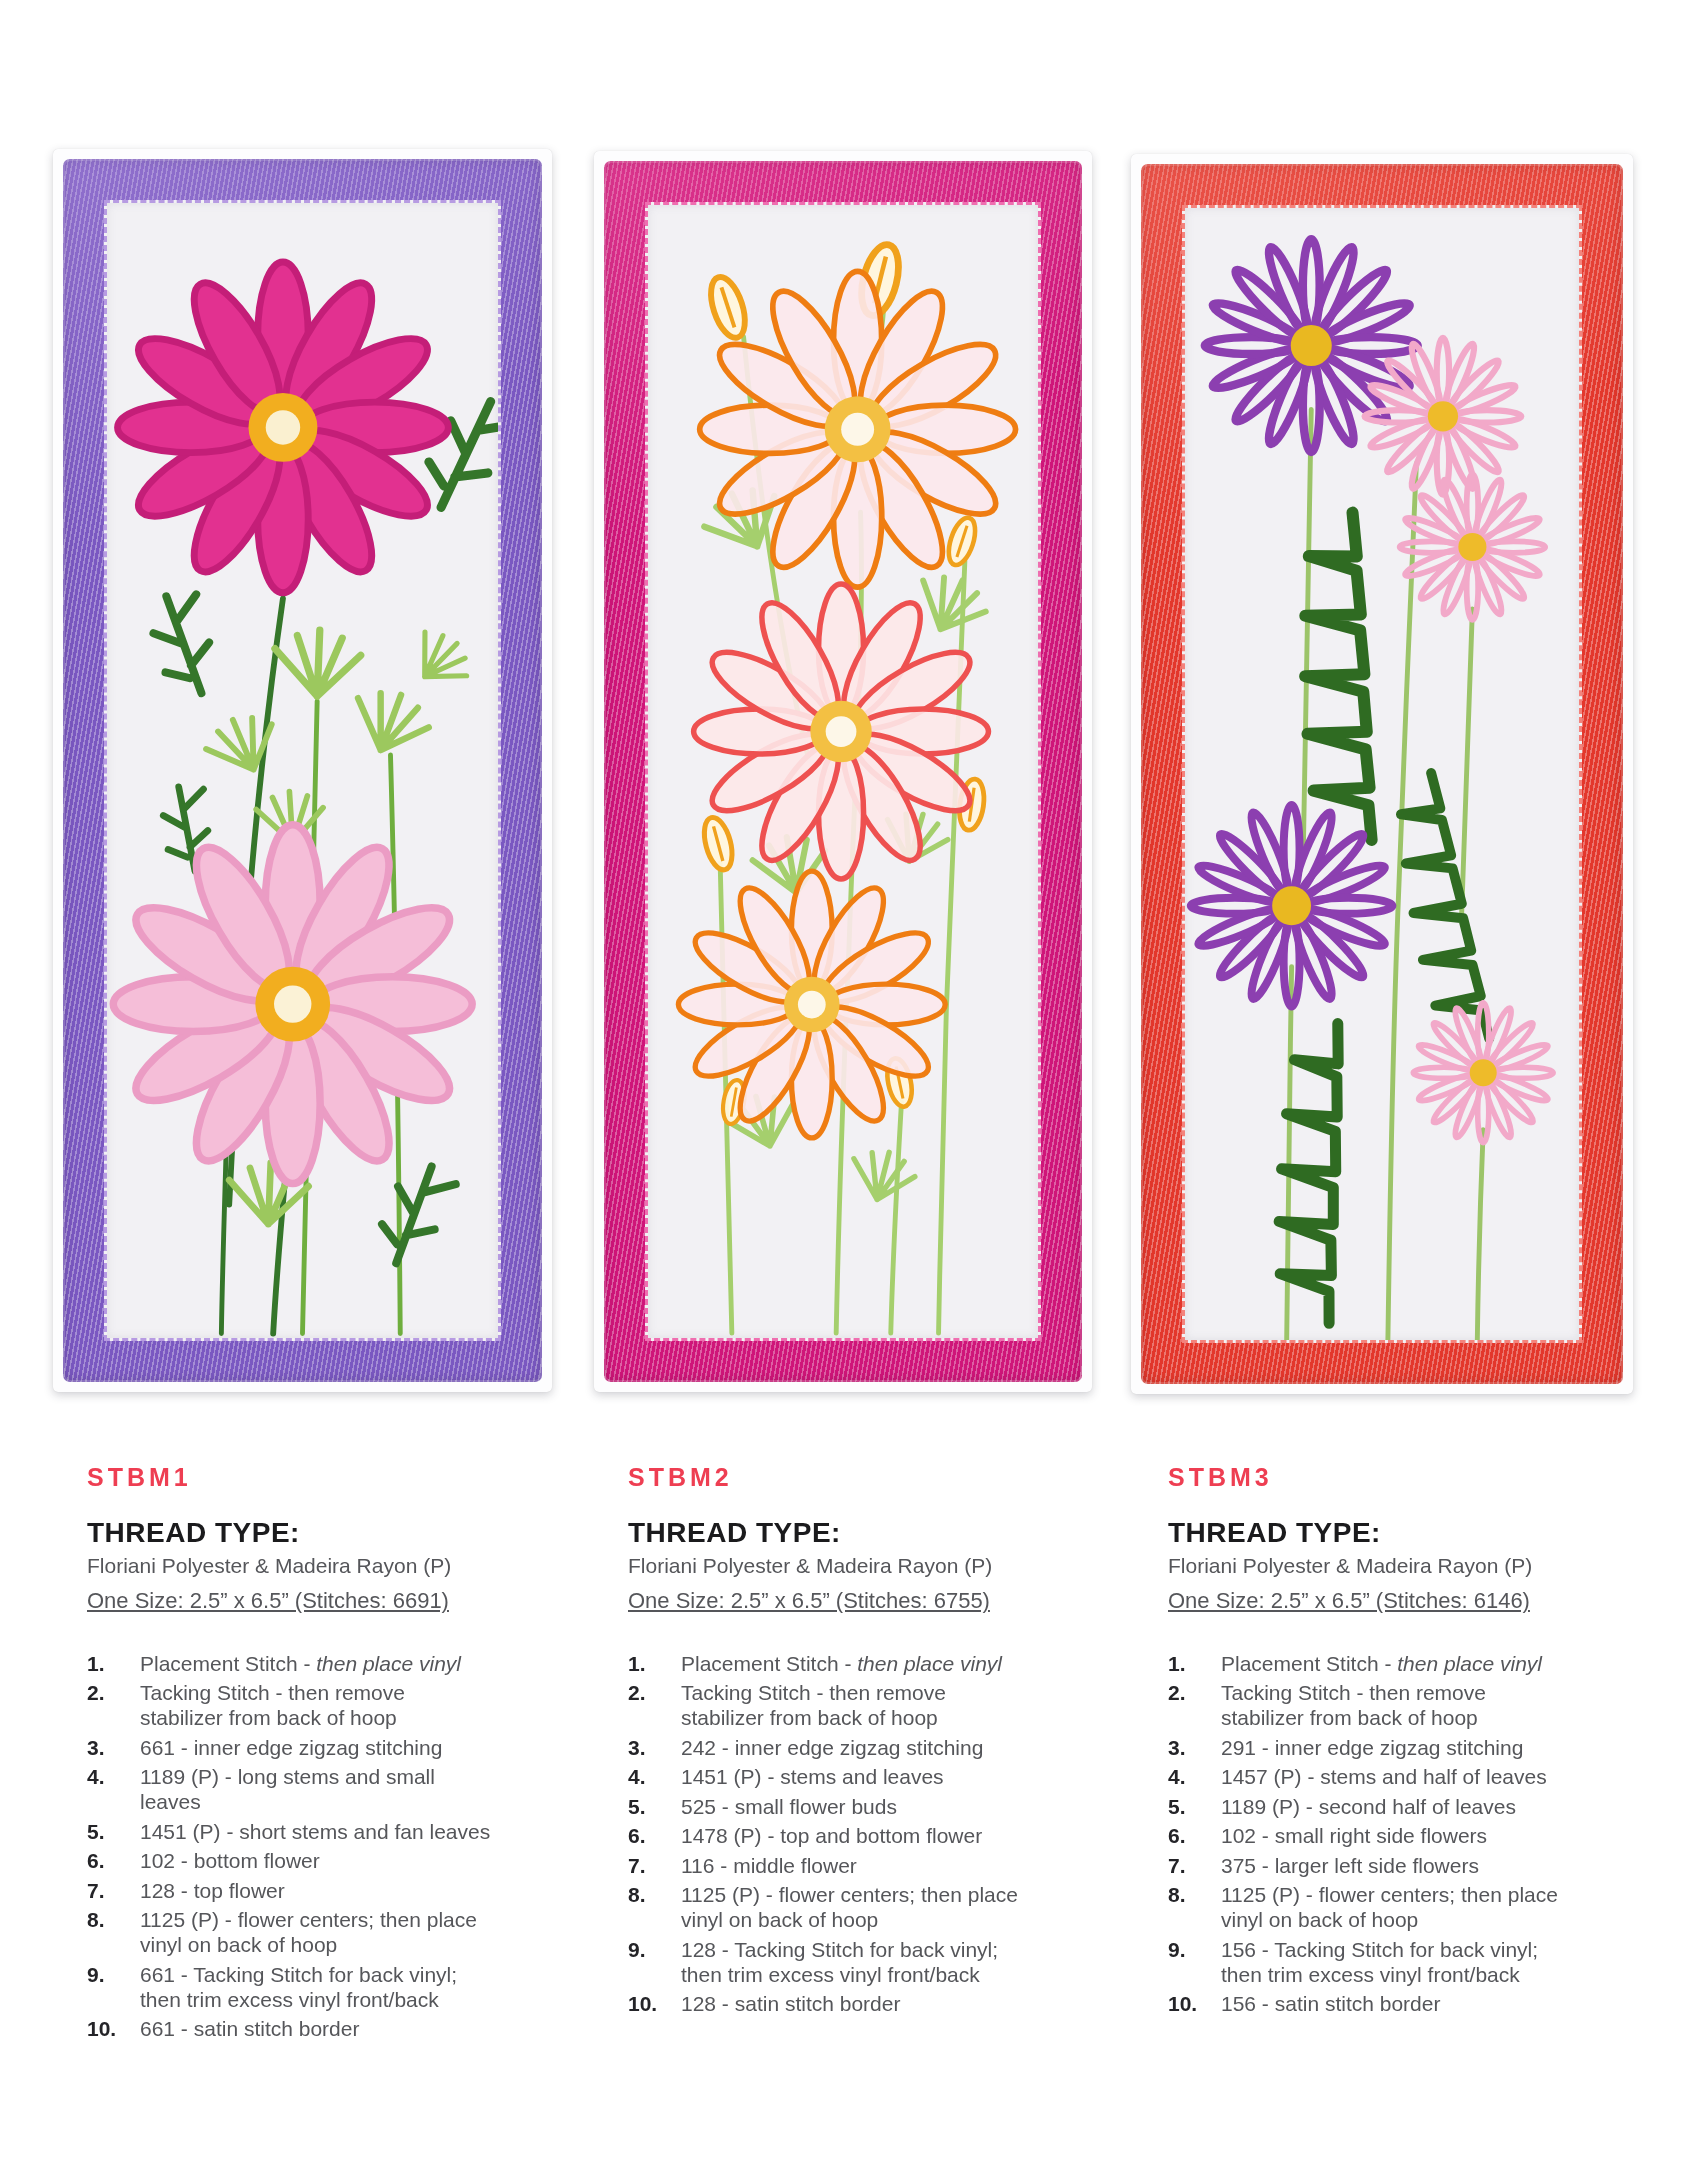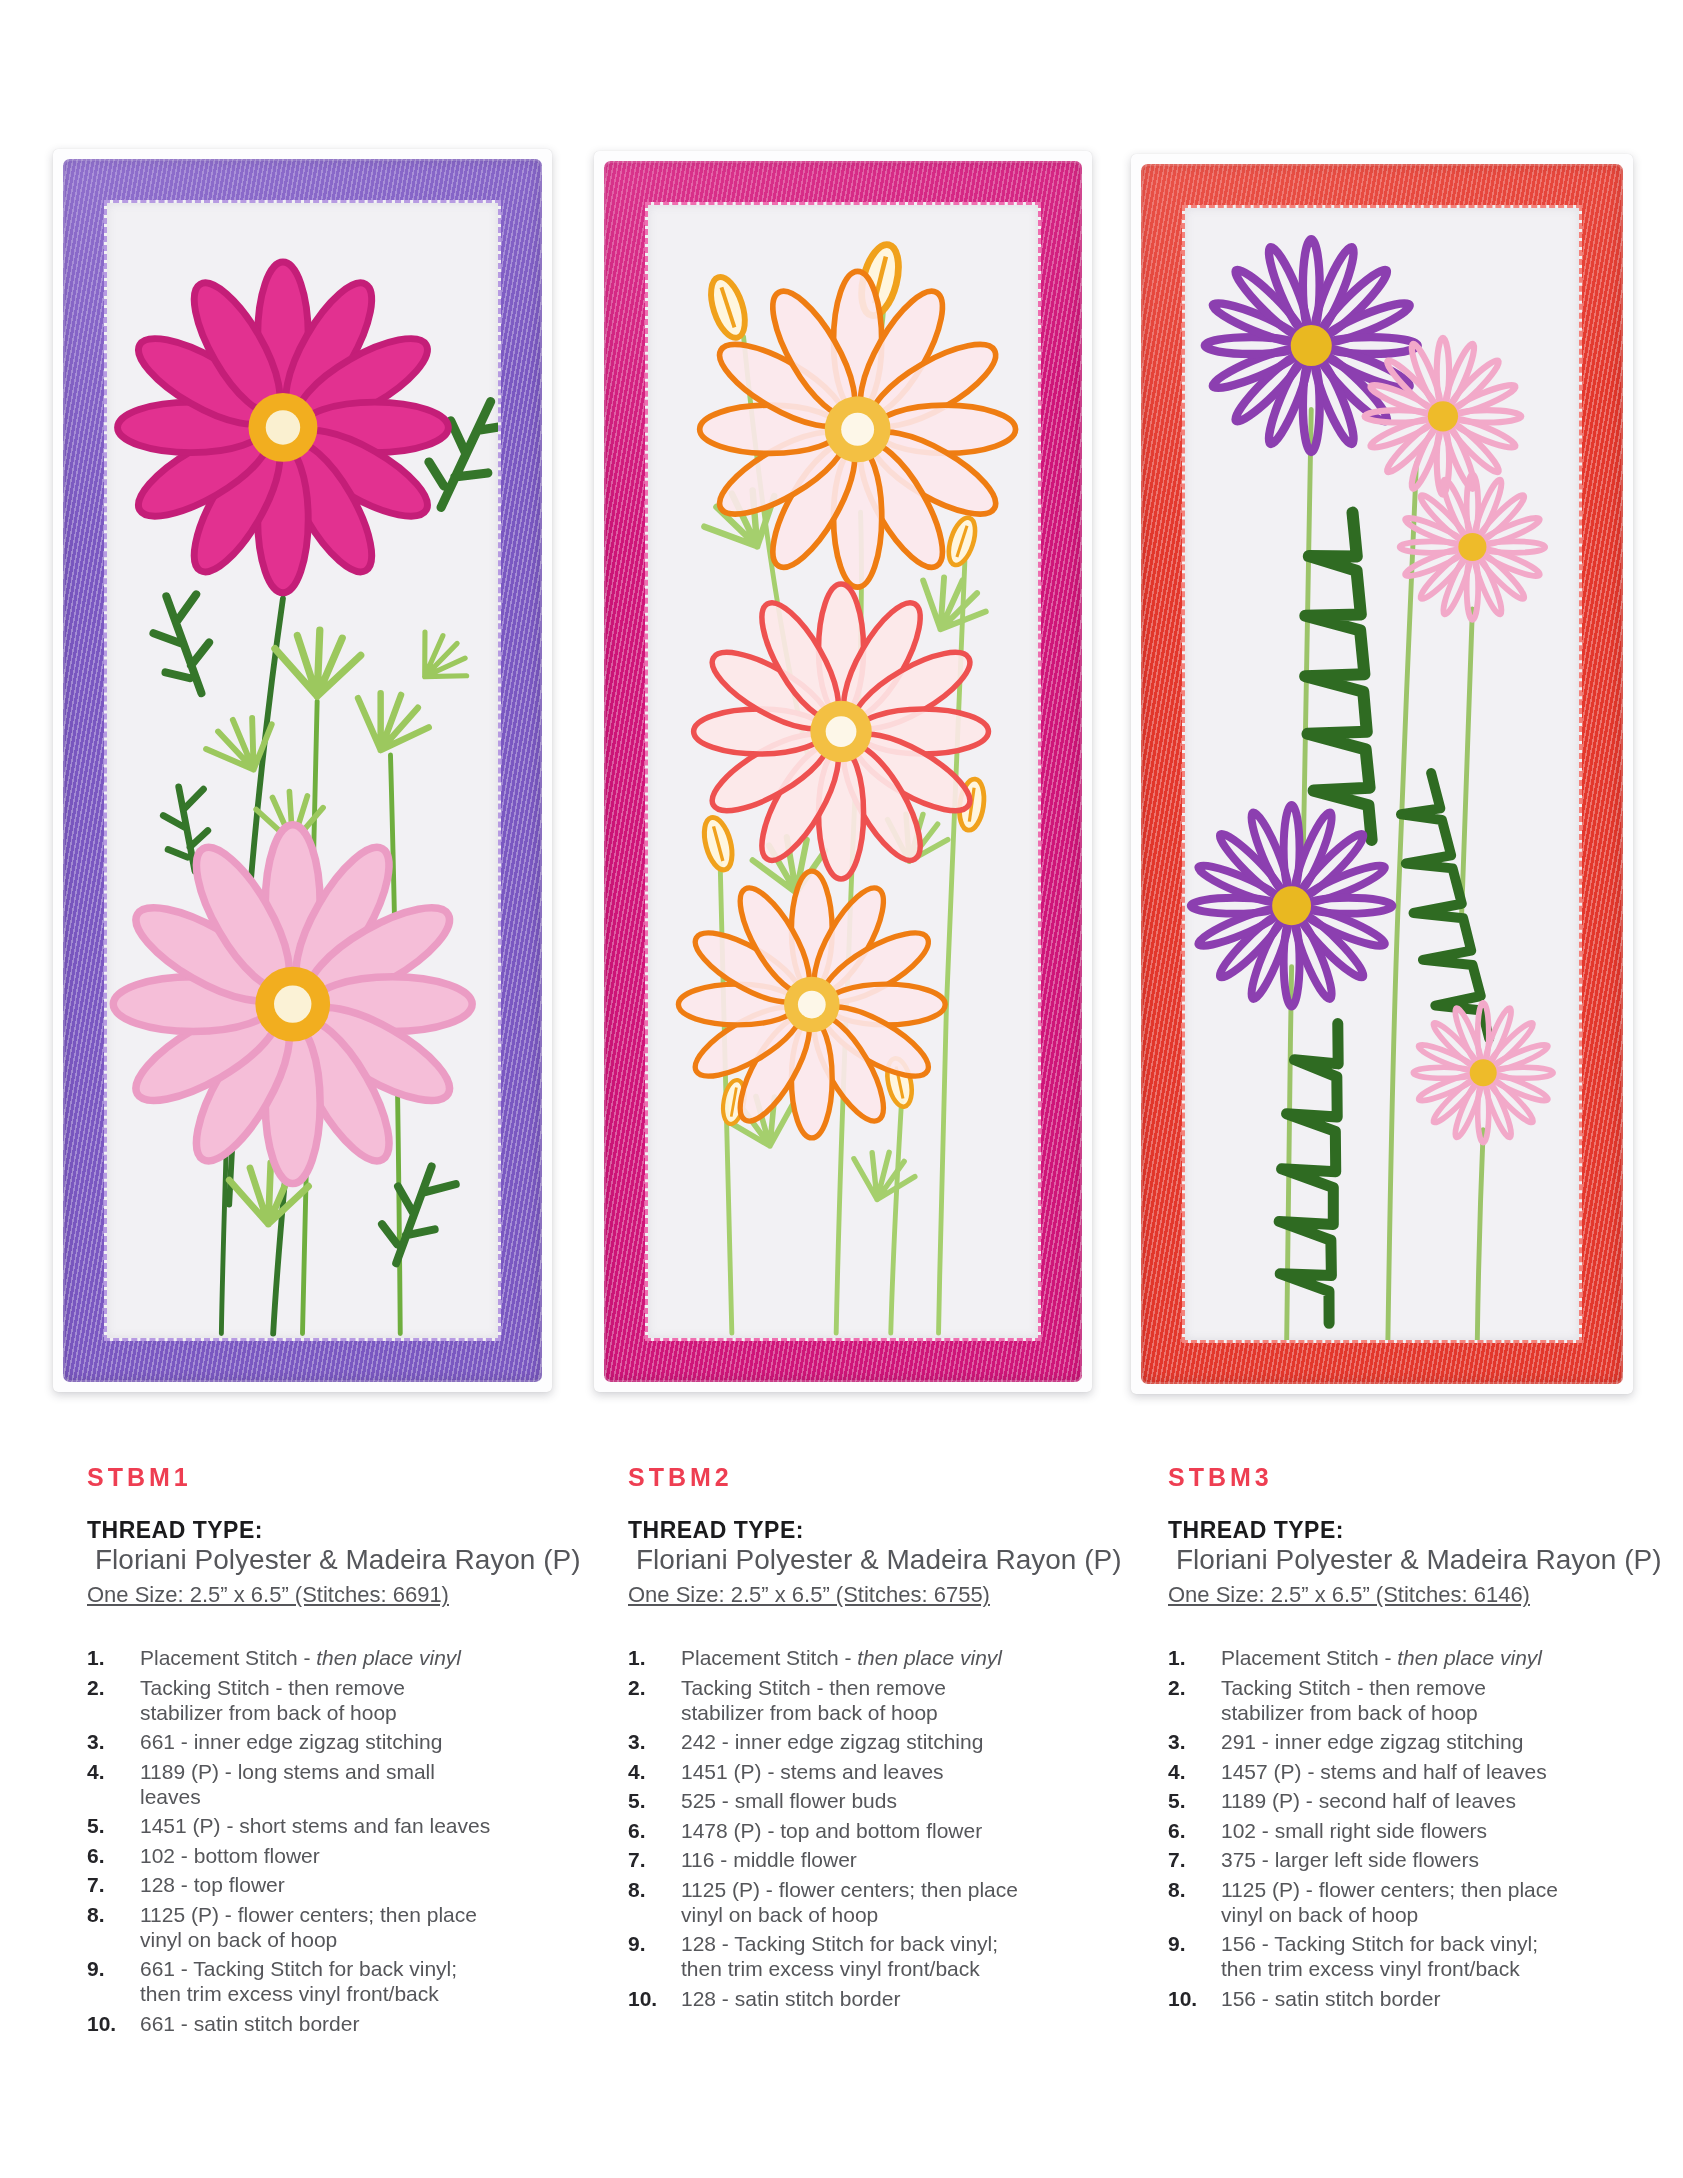--- a/index.html
+++ b/index.html
@@ -30,23 +30,23 @@
   #bud .v{stroke:var(--ps,#f0a11c);stroke-width:3;fill:none;}
   #fan .f{fill:none;stroke:var(--fg,#9cc85e);stroke-width:5.5;stroke-linecap:round;}
   #sprig .f{fill:none;stroke:var(--sg,#35762a);stroke-width:5.5;stroke-linecap:round;}
   #fern .f{fill:none;stroke:var(--sg,#2f6b22);stroke-width:7;stroke-linecap:round;stroke-linejoin:round;}
   .stem{fill:none;stroke-linecap:round;}
 
   
   .col{position:absolute;top:1463px;width:465px;color:var(--body,#55565a);}
   .title{margin:0;font-size:25px;line-height:1.15;font-weight:700;
          letter-spacing:4px;color:var(--title,#ee3e52);}
-  .tt{margin:25px 0 0 0;font-size:23px;line-height:1.15;font-weight:700;
+  .tt{margin:25px 0 0 0;font-size:28px;line-height:1.15;font-weight:700;
       color:#1b1b1d;letter-spacing:0.5px;}
-  .thread{margin:4px 0 0 8px;font-size:28px;line-height:26px;white-space:nowrap;}
+  .thread{margin:4px 0 0 0;font-size:21px;line-height:26px;white-space:nowrap;}
   .size{margin:8px 0 0 0;font-size:22px;line-height:27px;white-space:nowrap;text-decoration:underline;}
   .steps{list-style:none;margin:37px 0 0 0;padding:0;font-size:21px;line-height:25px;}
   .steps li{position:relative;padding-left:53px;margin-bottom:4.5px;}
   .steps .num{position:absolute;left:0;top:0;font-weight:700;color:#242428;}
   .steps .txt{white-space:pre-line;}
   .steps em{font-style:italic;}
 </style>
 </head>
 <body>
 

